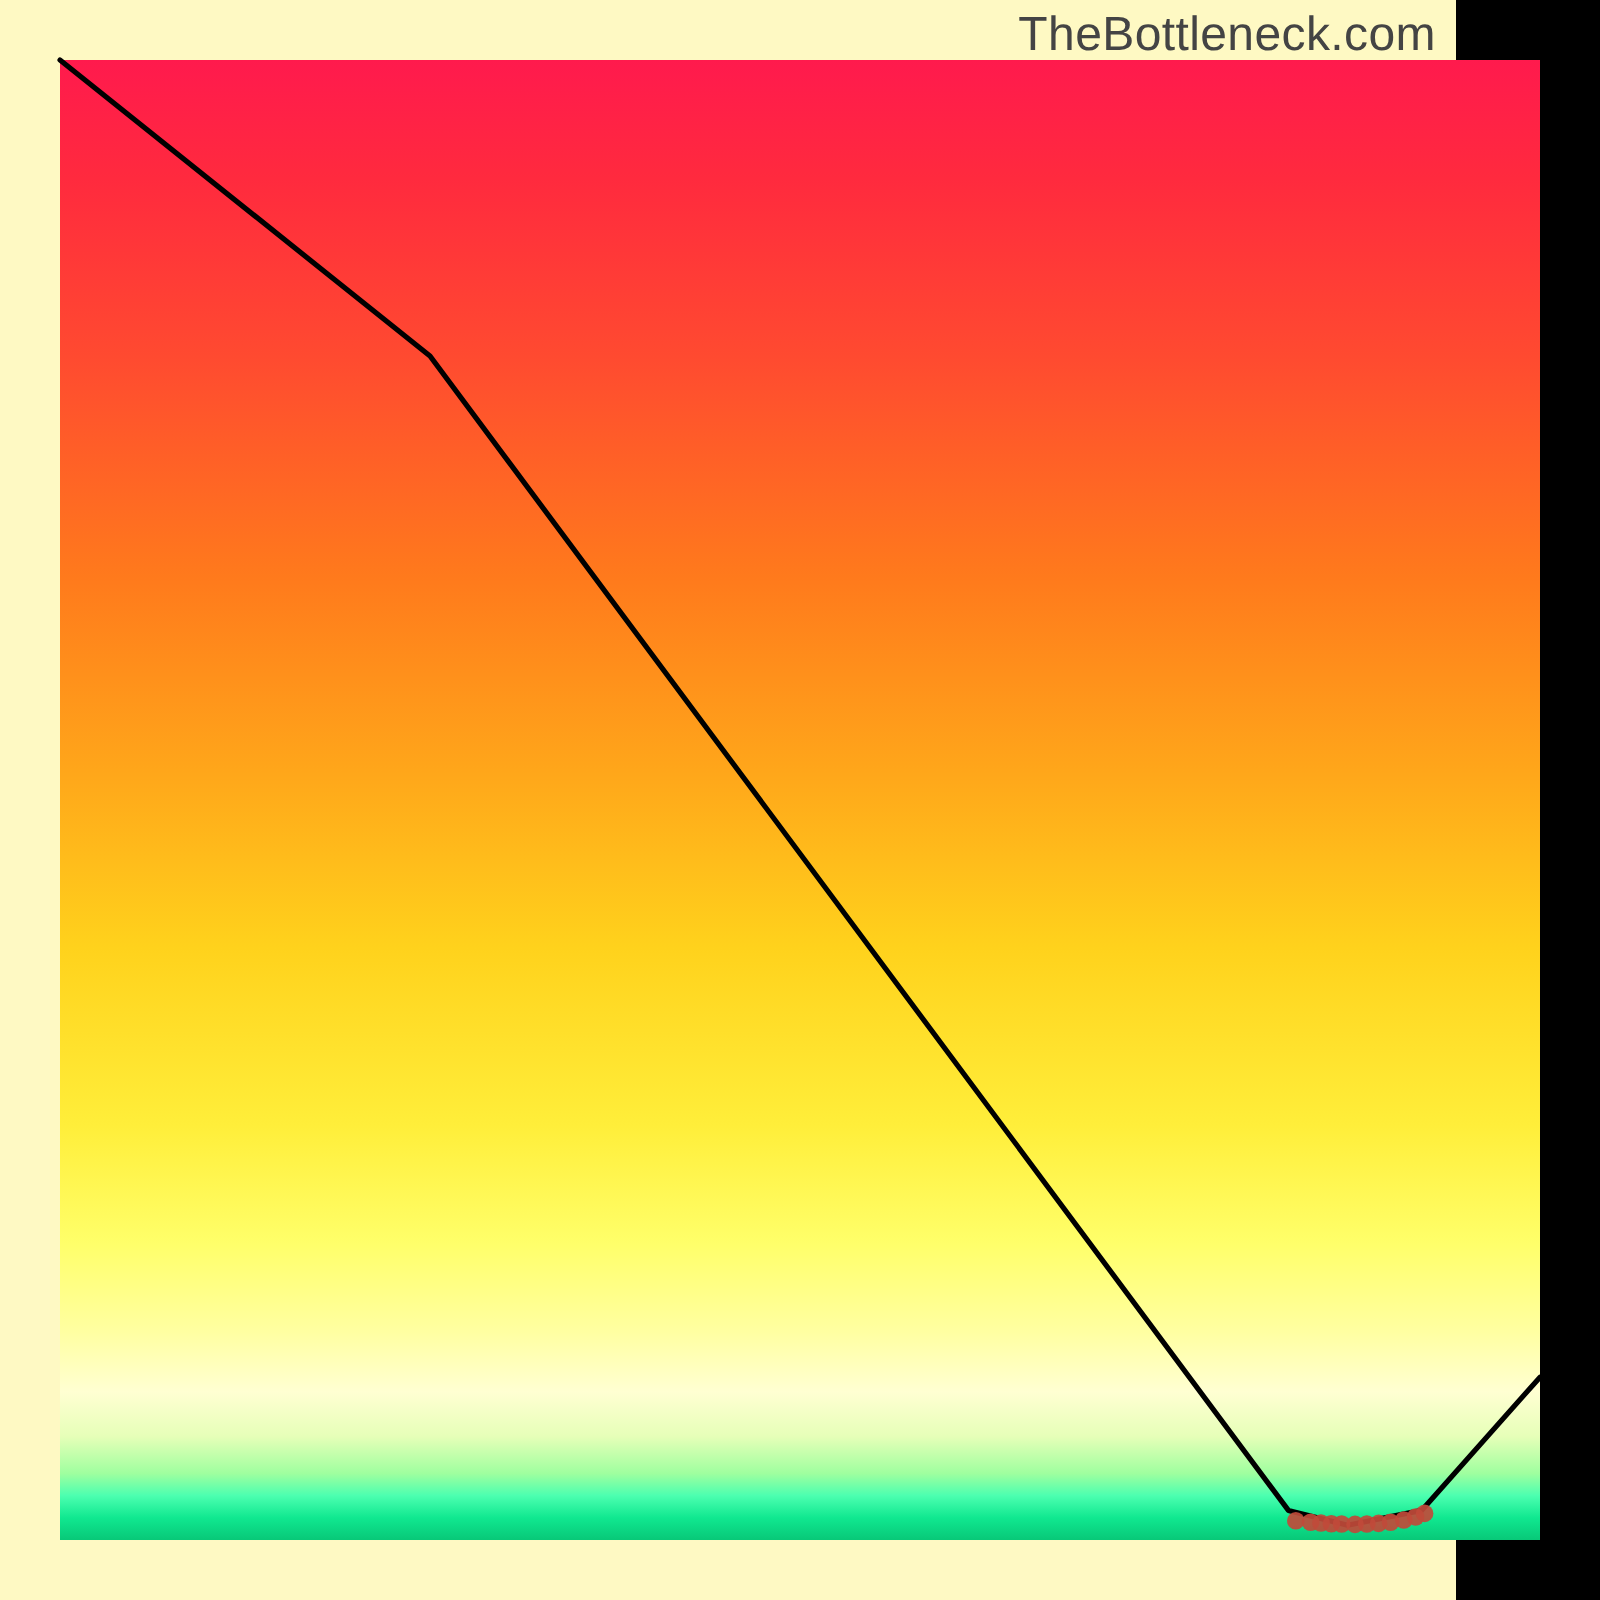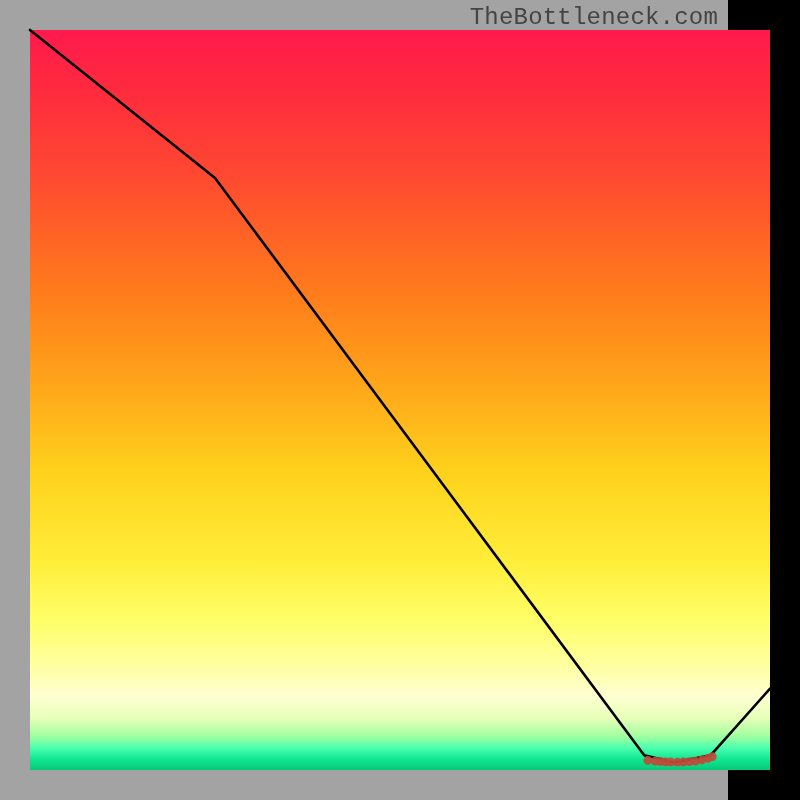--- a/index.html
+++ b/index.html
@@ -8,22 +8,21 @@
     width: 800px;
     height: 800px;
     background: #000;
     overflow: hidden;
     font-family: Arial, Helvetica, sans-serif;
   }
   .frame {
     position: relative;
     width: 728px;
     height: 800px;
-    background: #a3a3a3;
-    font-family: Liberation Mono, monospace;
+    background: #fef9c3;
   }
   .watermark {
     position: absolute;
     top: 4px;
     right: 10px;
     color: #444;
     font-size: 24px;
     font-weight: 400;
     letter-spacing: 0.2px;
   }

